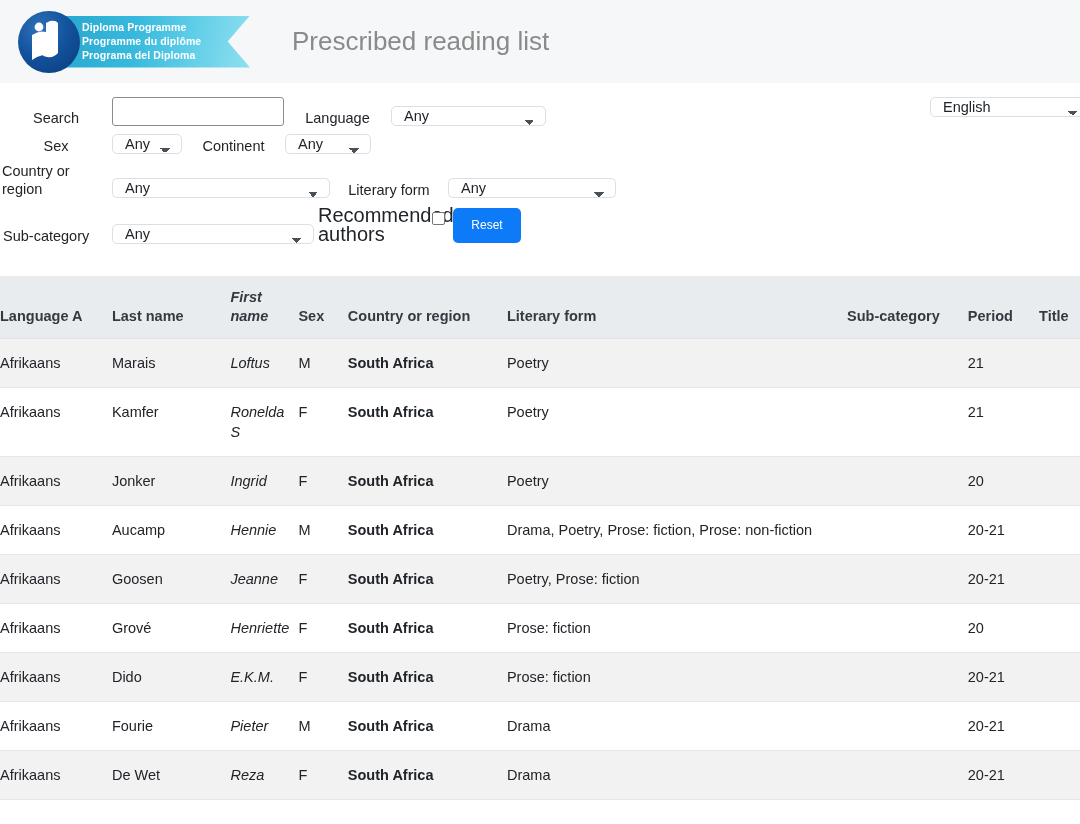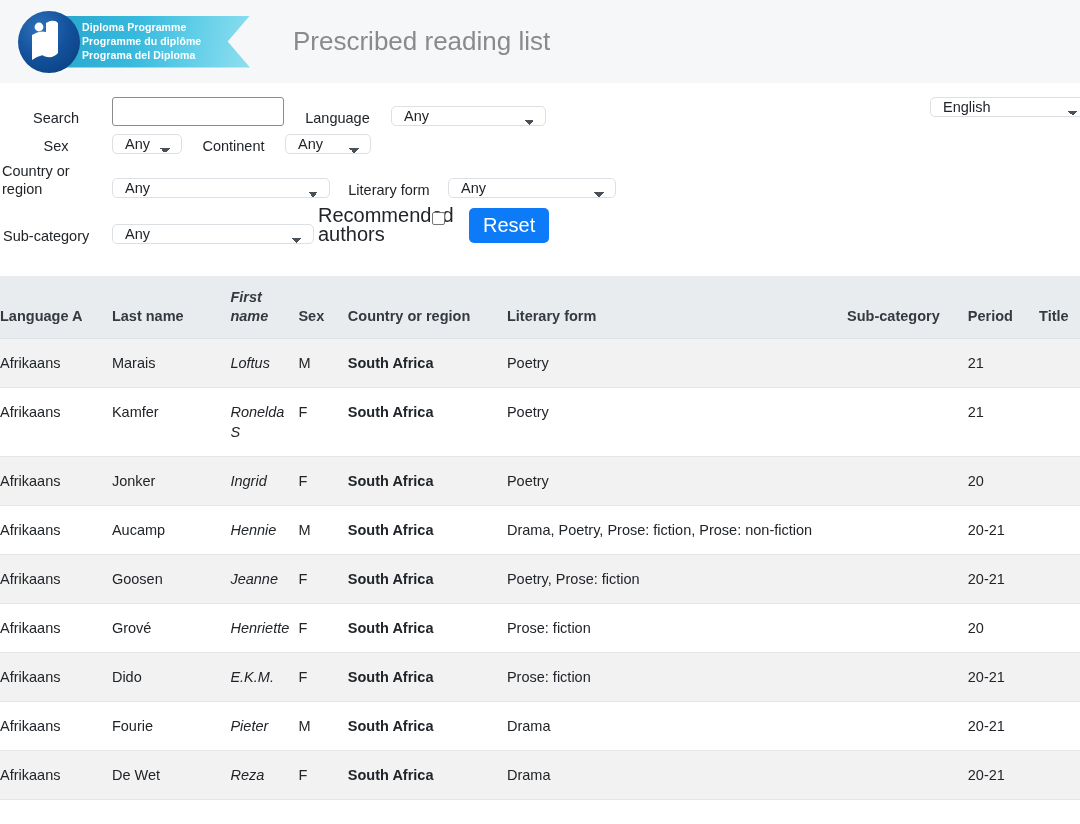--- a/index.html
+++ b/index.html
@@ -14,21 +14,20 @@
   }
 
   
   .header-band {
     position: relative;
     height: 83px;
     background: #f6f7f9;
     display: flex;
     align-items: center;
     padding-left: 18px;
-    gap: 17px;
   }
 
   
   .ib-logo {
     position: relative;
     width: 232px;
     height: 62px;
     flex: 0 0 auto;
   }
   .ib-banner {
@@ -56,21 +55,21 @@
     border-radius: 50%;
     background: radial-gradient(circle at 35% 28%, #2f72b8 0%, #14539e 45%, #093a78 100%);
     overflow: hidden;
   }
   .ib-circle svg { display: block; }
 
   .page-title {
     font-size: 26px;
     color: #8a8a8a;
     font-weight: normal;
-    margin-left: 26px;
+    margin-left: 42px;
     white-space: nowrap;
   }
 
   
   .filters {
     position: relative;
     padding: 14px 0 10px 0;
   }
   .filter-row {
     display: flex;
@@ -158,24 +157,24 @@
     background: #fff;
   }
   .btn-reset {
     height: 35px;
     min-width: 68px;
     padding: 0 14px;
     background: #0d7bf7;
     color: #ffffff;
     border: none;
     border-radius: 5px;
-    font-size: 20px;
+    font-size: 12px;
     font-family: "Liberation Sans", sans-serif;
     cursor: pointer;
-    margin-left: 18px;
+    margin-left: 2px;
   }
 
   
   .table-wrap { margin-top: 14px; }
   table.rl {
     width: 1105px;
     border-collapse: collapse;
     table-layout: fixed;
     font-size: 14.5px;
   }

